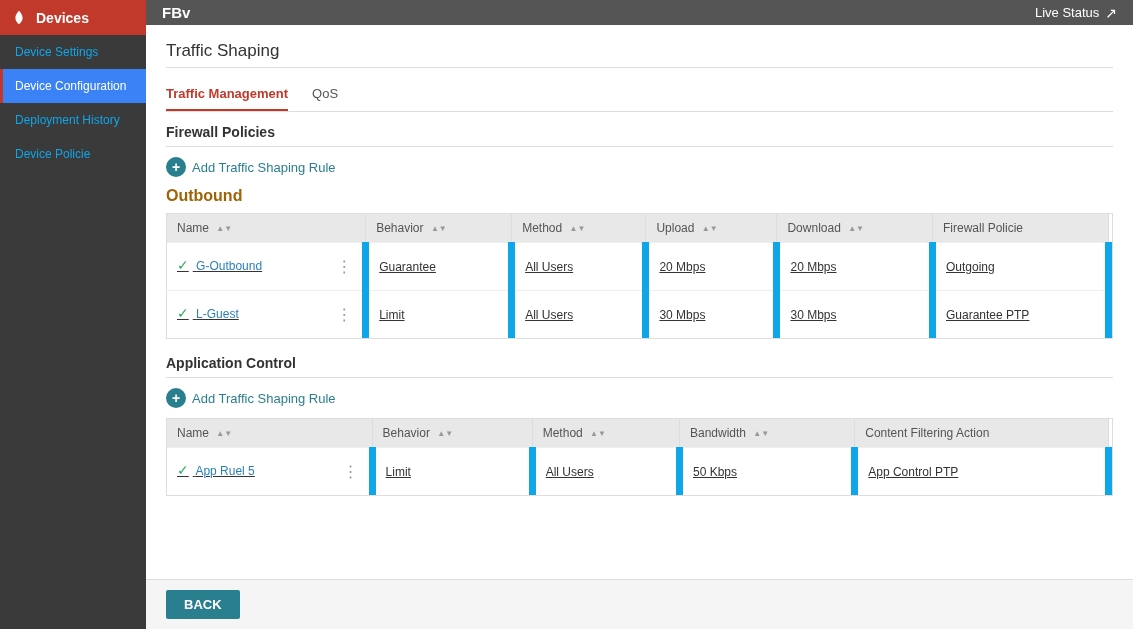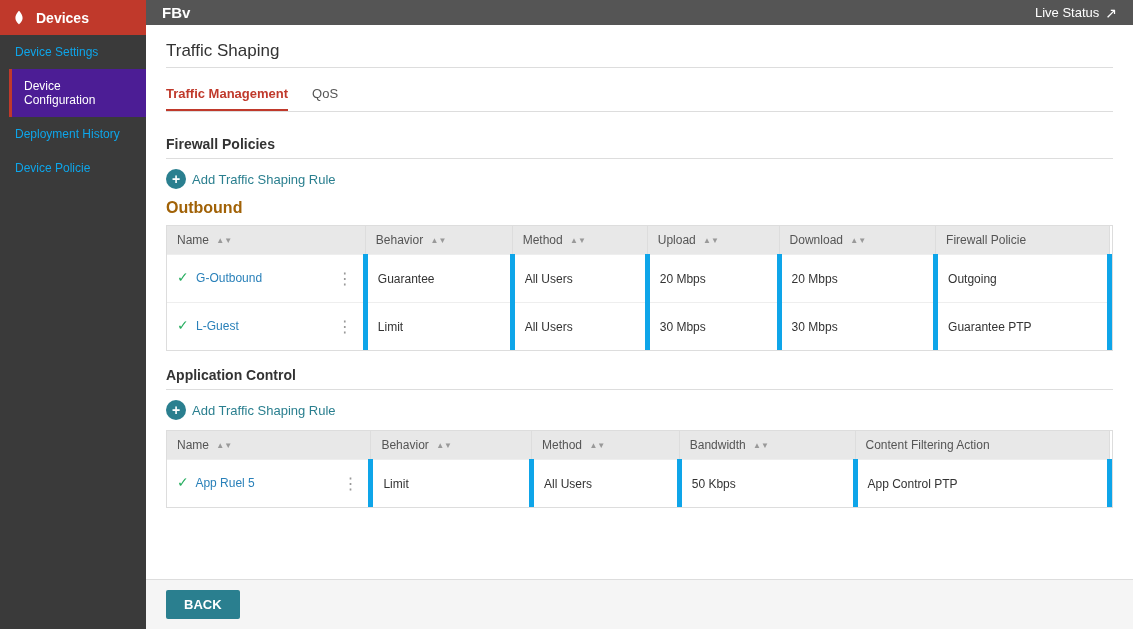--- a/index.html
+++ b/index.html
@@ -4,58 +4,58 @@
   <style>
     * { box-sizing: border-box; margin: 0; padding: 0; }
     body { font-family: Arial, sans-serif; font-size: 13px; color: #333; display: flex; height: 629px; overflow: hidden; background: #f0f0f0; }
 
     
     .sidebar { width: 146px; background: #3a3a3a; color: #ccc; flex-shrink: 0; display: flex; flex-direction: column; }
     .sidebar-header { background: #c0392b; color: white; display: flex; align-items: center; padding: 8px 10px; gap: 8px; height: 35px; }
     .sidebar-header .flame-icon { width: 18px; height: 18px; }
     .sidebar-header-title { font-size: 14px; font-weight: bold; }
     .sidebar-item { padding: 10px 12px; font-size: 12px; color: #0ea5e9; cursor: pointer; border-left: 3px solid transparent; }
-    .sidebar-item.active { background: #4c1d95; border-left: 3px solid #c0392b; color: white; margin-left: 9px; }
+    .sidebar-item.active { background: #3b82f6; border-left: 3px solid #c0392b; color: white; }
 
     
     .main { flex: 1; display: flex; flex-direction: column; overflow: hidden; }
 
     
     .topbar { background: #555; color: white; padding: 0 16px; height: 25px; display: flex; align-items: center; justify-content: space-between; }
     .topbar-title { font-size: 15px; font-weight: bold; }
     .topbar-right { display: flex; align-items: center; gap: 6px; font-size: 13px; cursor: pointer; }
     .topbar-right .ext-icon { font-size: 14px; }
 
     
     .content { flex: 1; background: white; overflow-y: auto; padding: 16px 20px 20px 20px; }
 
     .page-title { font-size: 17px; font-weight: normal; color: #333; margin-bottom: 6px; }
     .divider { border: none; border-top: 1px solid #ddd; margin-bottom: 12px; }
 
     
-    .tabs { display: flex; gap: 24px; margin-bottom: 24px; border-bottom: 1px solid #ddd; }
+    .tabs { display: flex; gap: 24px; margin-bottom: 12px; border-bottom: 1px solid #ddd; }
     .tab { padding: 6px 0 8px 0; font-size: 13px; cursor: pointer; border-bottom: 2px solid transparent; color: #555; }
     .tab.active { border-bottom: 2px solid #c0392b; color: #c0392b; font-weight: bold; }
 
     
     .section-title { font-size: 14px; font-weight: bold; color: #333; margin-bottom: 6px; }
     .section-divider { border: none; border-top: 1px solid #ddd; margin-bottom: 10px; }
 
     
     .add-rule-btn { display: flex; align-items: center; gap: 6px; color: #2a7f8f; cursor: pointer; font-size: 13px; margin-bottom: 10px; }
     .add-rule-btn .plus-circle { width: 20px; height: 20px; border-radius: 50%; background: #2a7f8f; color: white; display: flex; align-items: center; justify-content: center; font-size: 14px; font-weight: bold; flex-shrink: 0; }
 
     
     .table-wrapper { overflow-x: auto; margin-bottom: 16px; border: 1px solid #ddd; }
     .table-wrapper table { width: 100%; border-collapse: collapse; min-width: 700px; }
     .table-wrapper thead tr { background: #e8e8e8; }
     .table-wrapper thead th { padding: 7px 10px; text-align: left; font-size: 12px; font-weight: normal; color: #555; border-right: 1px solid #ddd; white-space: nowrap; }
     .table-wrapper thead th .sort-arrows { display: inline-flex; flex-direction: column; font-size: 8px; color: #999; margin-left: 4px; vertical-align: middle; line-height: 1; }
     .table-wrapper tbody tr { border-top: 1px solid #eee; }
-    .table-wrapper tbody td { padding: 14px 10px; font-size: 12px; color: #333; border-right: 5px solid #0ea5e9; }
+    .table-wrapper tbody td { padding: 14px 10px; font-size: 12px; color: #333; border-right: 7px solid #0ea5e9; text-decoration: underline; }
 
     .check-icon { color: #27ae60; font-size: 14px; margin-right: 4px; }
     .link-text { color: #2980b9; cursor: pointer; }
     .kebab-icon { color: #999; font-size: 16px; cursor: pointer; }
 
     .outbound-label { font-size: 16px; font-weight: bold; color: #a16207; margin-bottom: 8px; }
 
     
     .bottom-bar { background: #f5f5f5; border-top: 1px solid #ddd; padding: 10px 20px; display: flex; align-items: center; }
     .back-btn { background: #2a7f8f; color: white; border: none; padding: 7px 18px; font-size: 13px; font-weight: bold; cursor: pointer; border-radius: 2px; }

